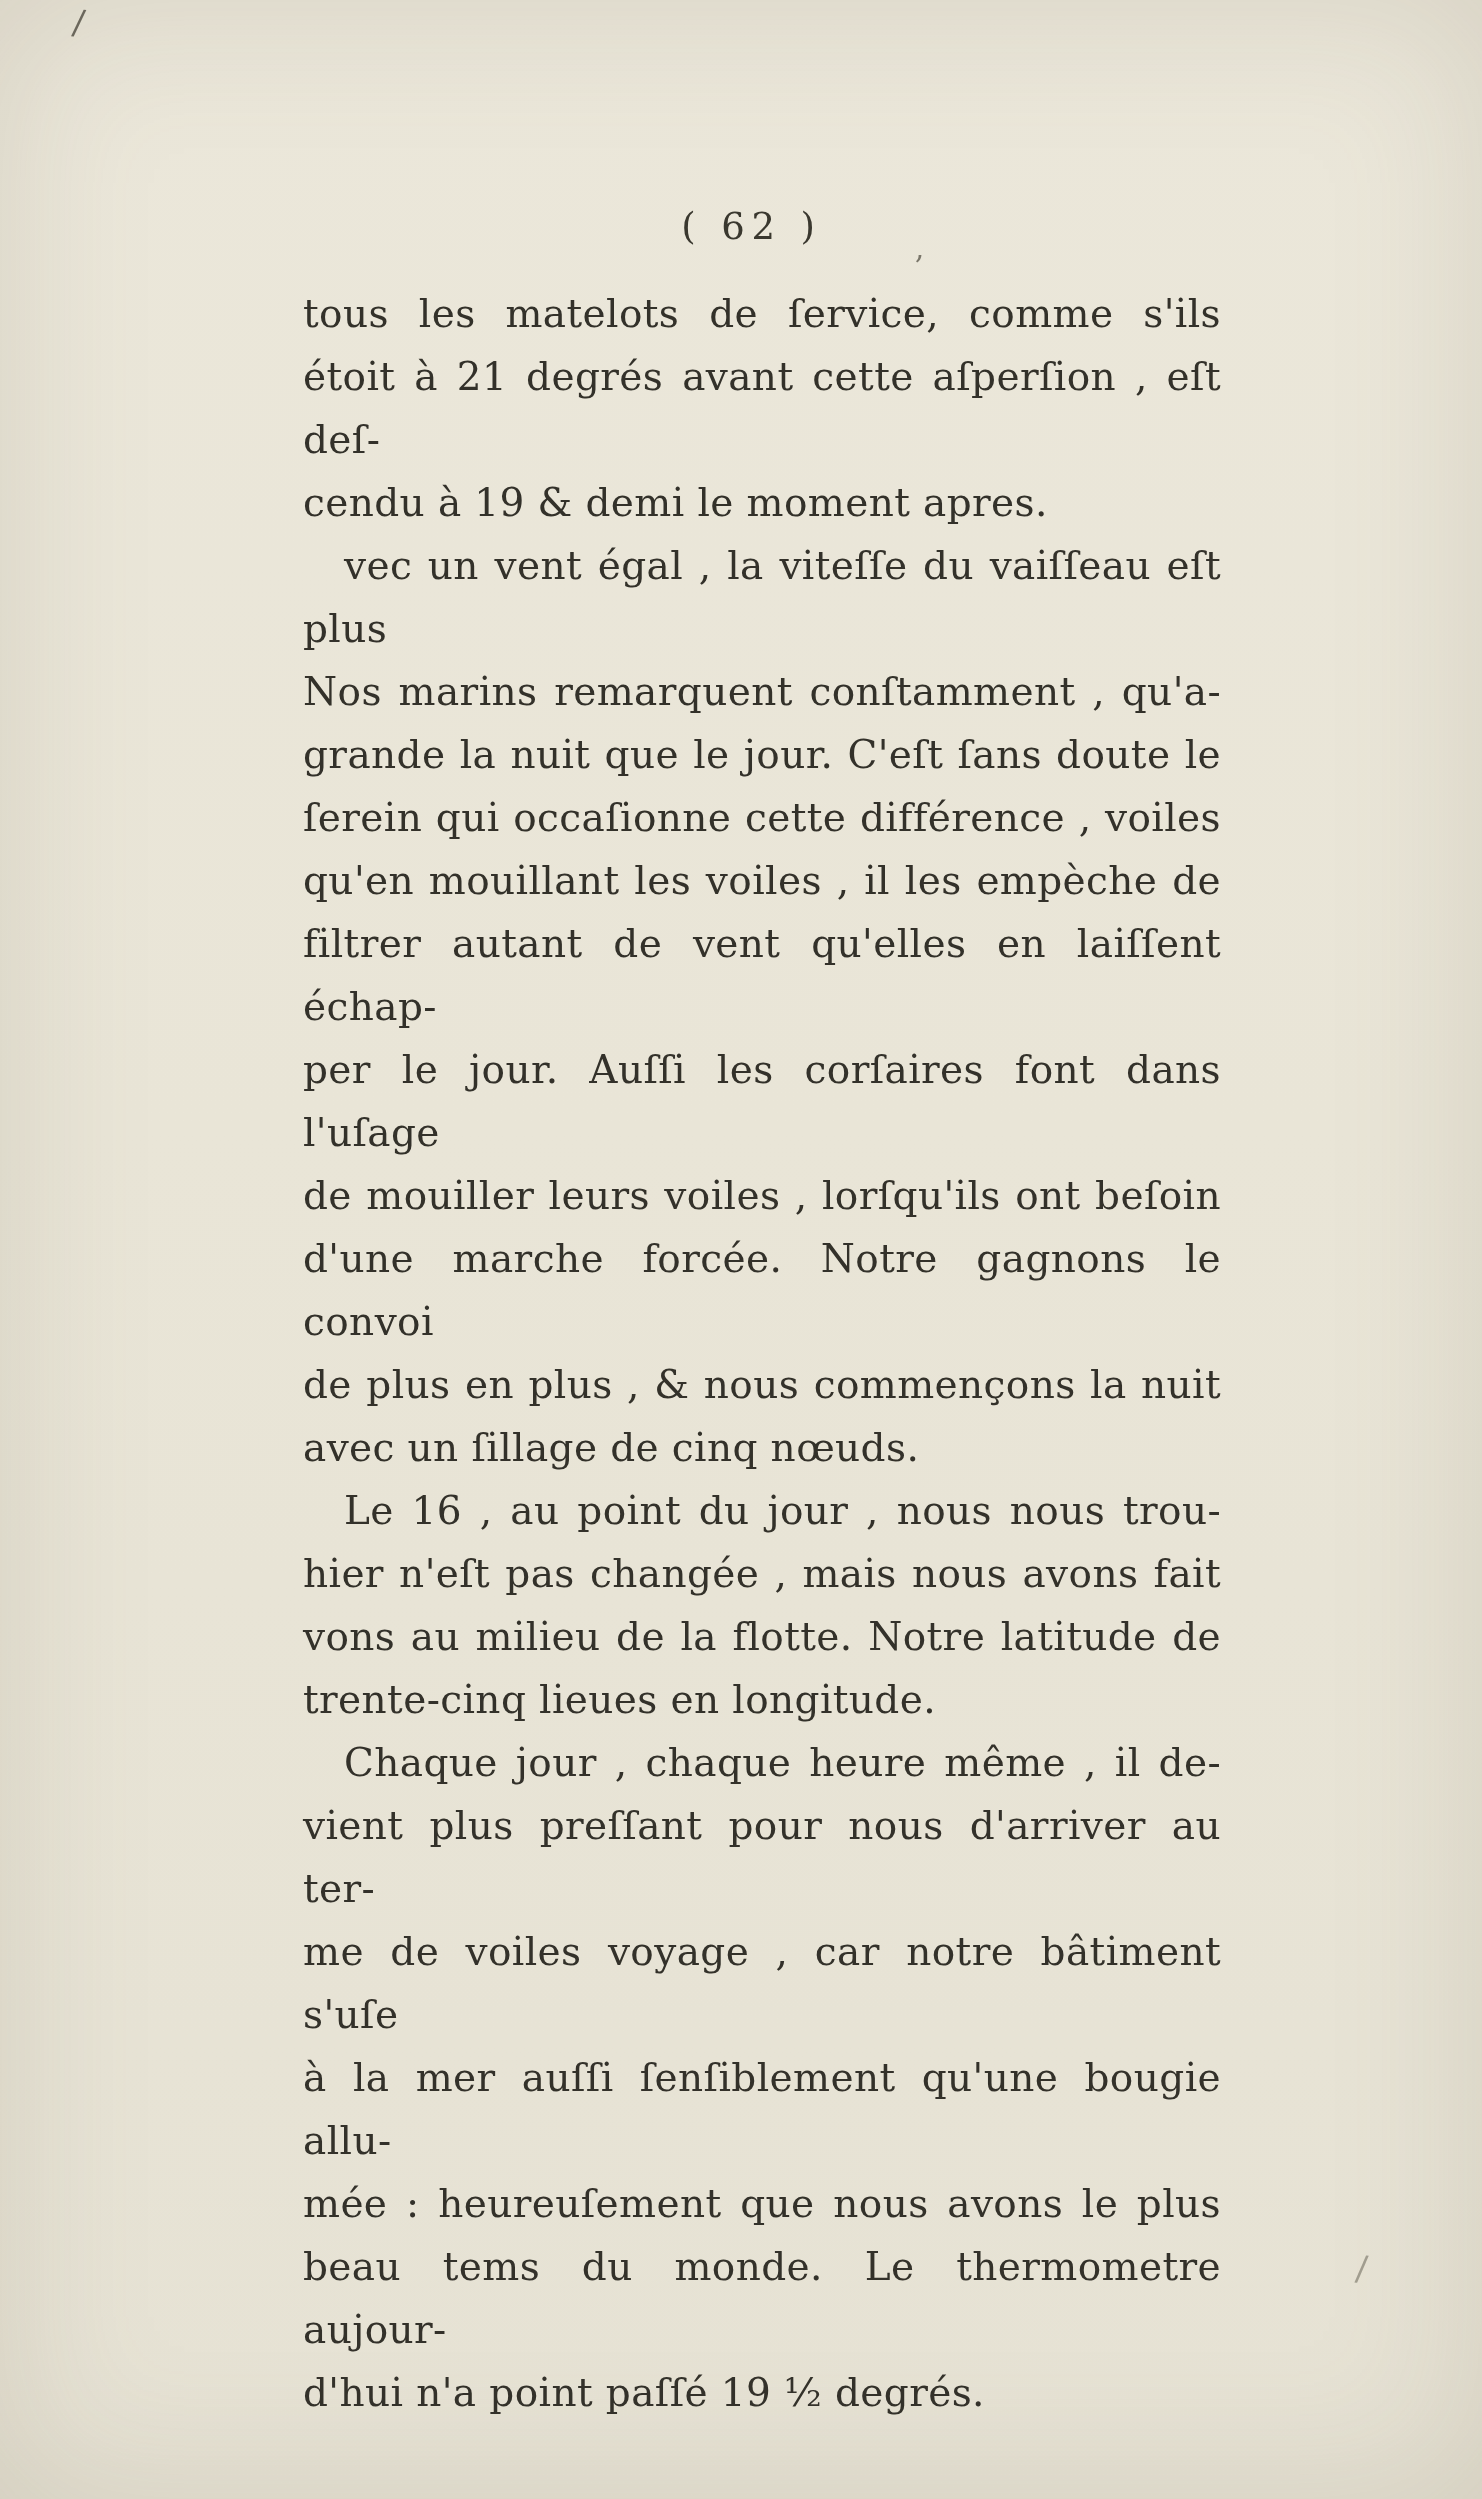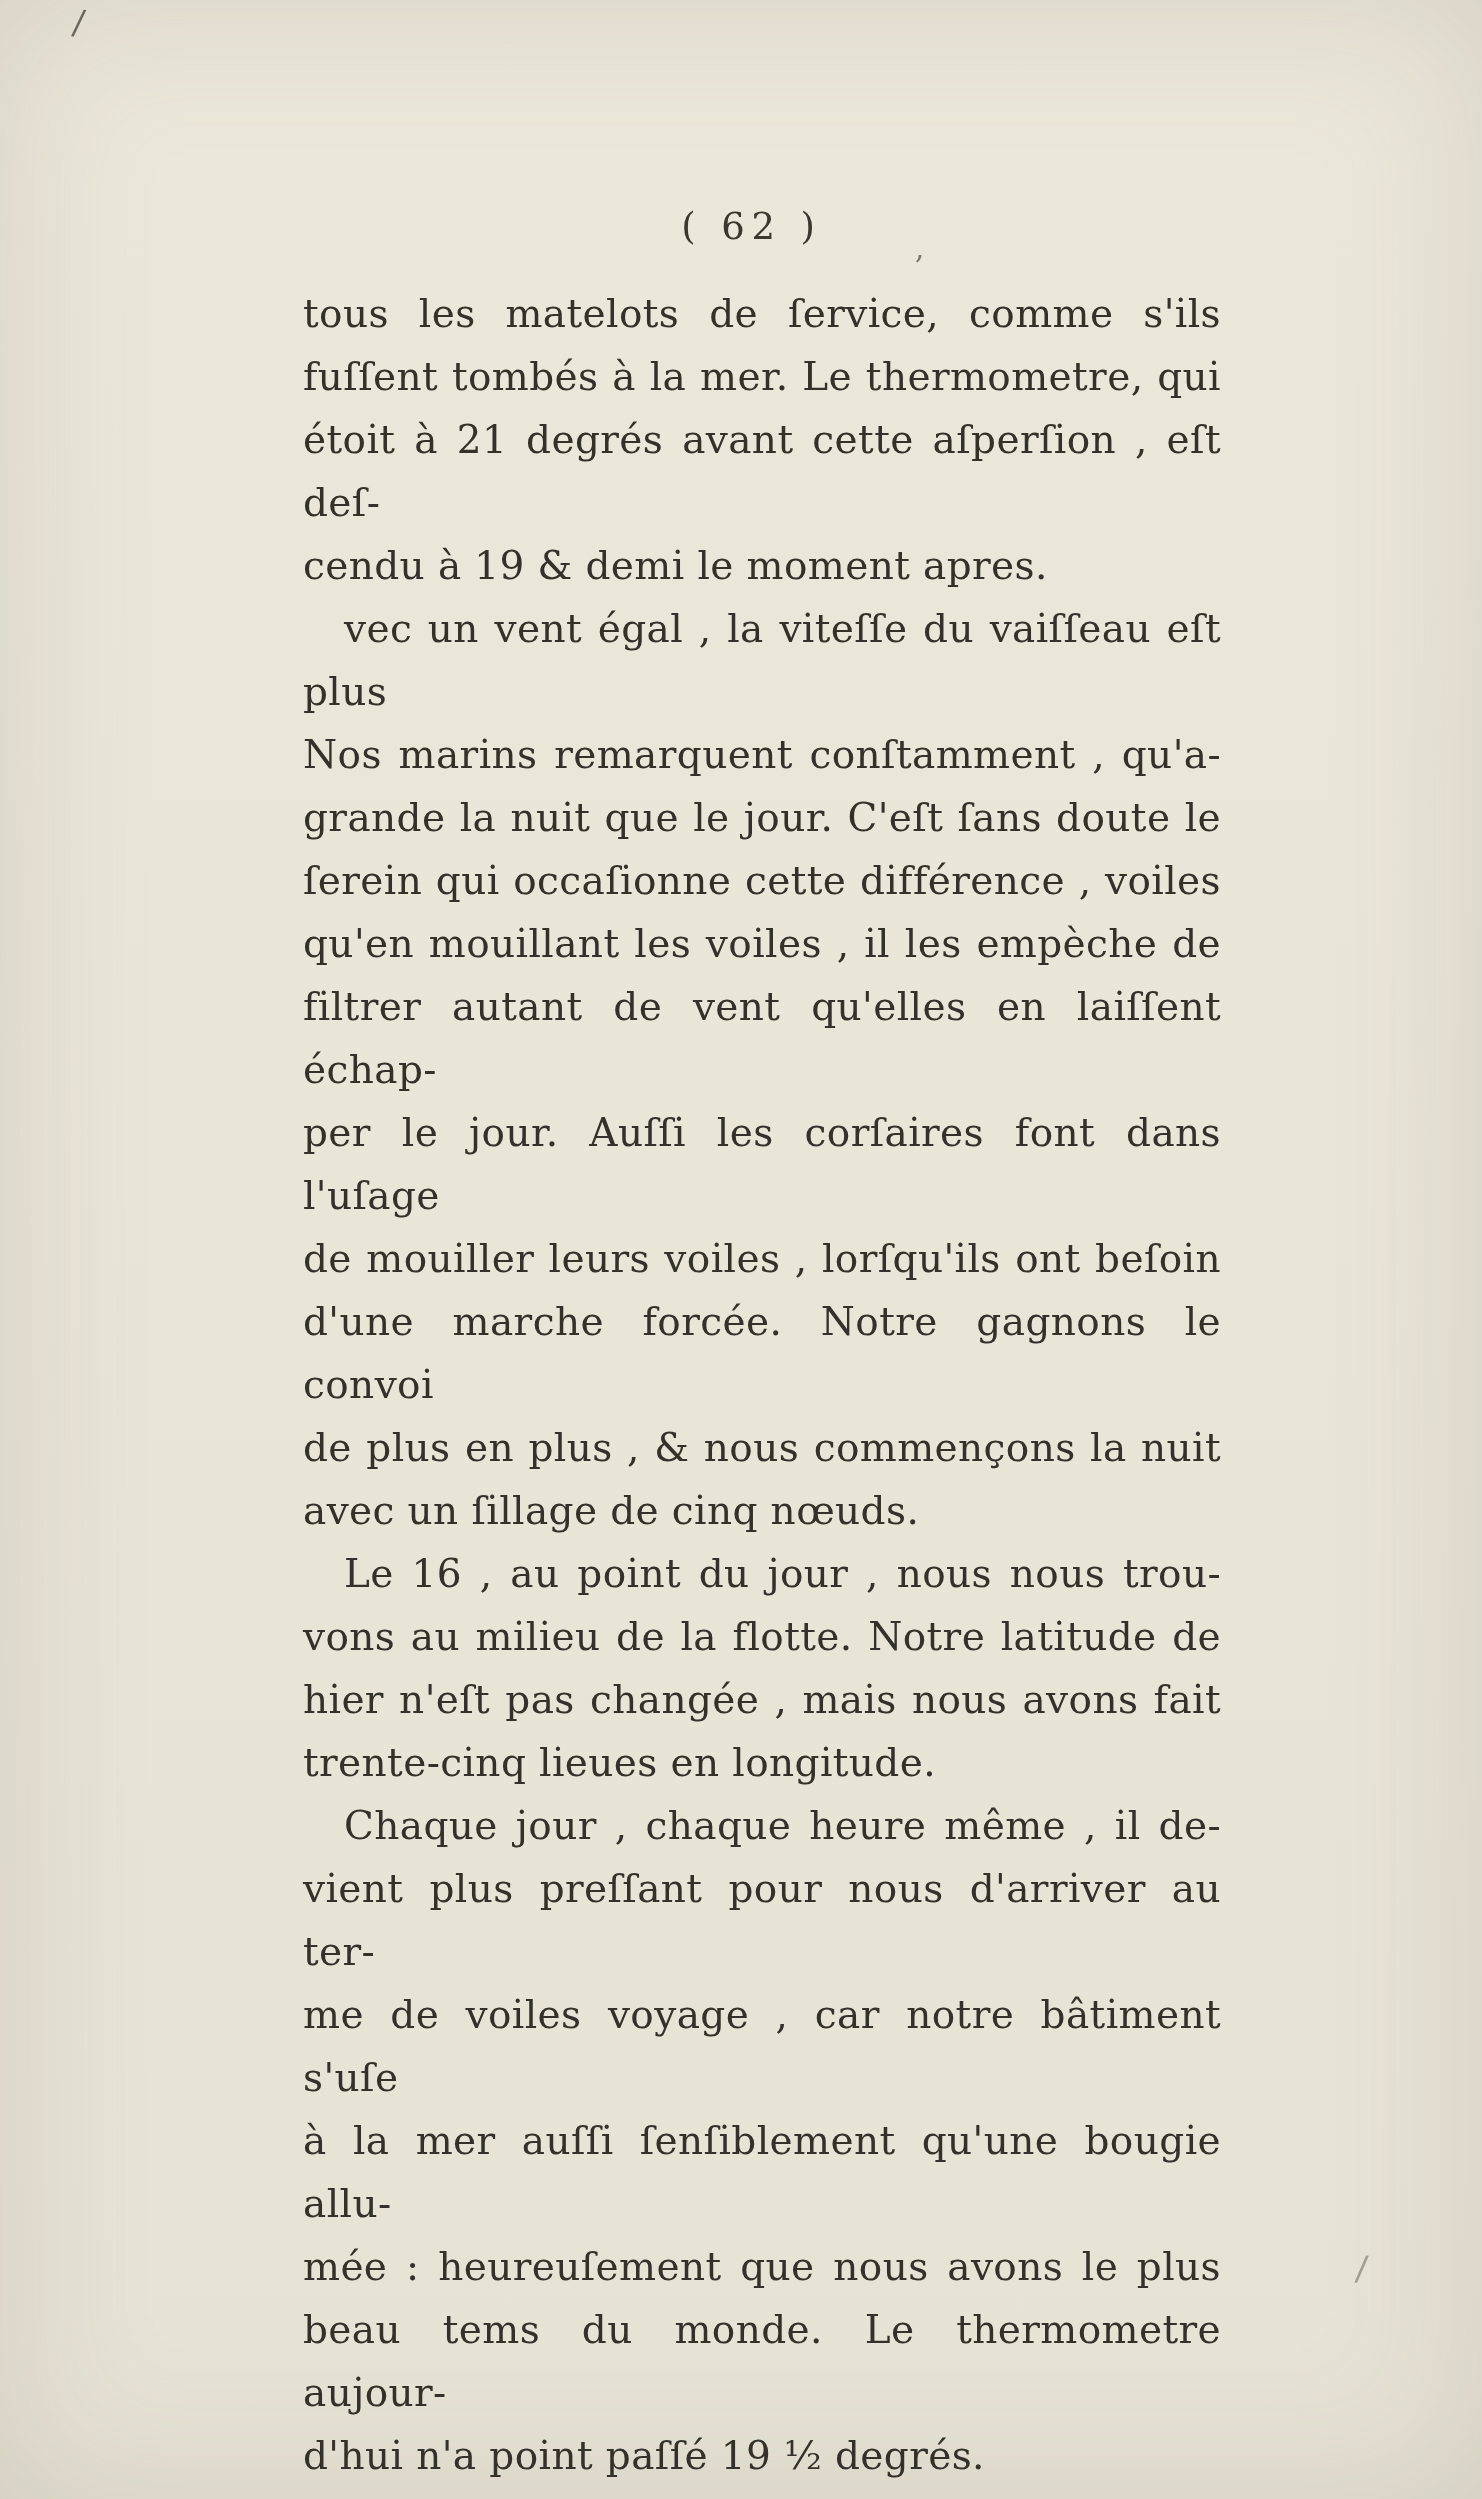--- a/index.html
+++ b/index.html
@@ -71,43 +71,42 @@
 
   <span class="stray top-left">/</span>
 
   <div class="page-number">( 62 )</div>
   <span class="stray header-right">,</span>
 
   <div class="text-block">
 
     <div class="para">
       <div class="line">tous les matelots de ſervice, comme s'ils</div>
-      <div class="line">fuſſent tombés à la mer. Le thermometre, qui</div>
       <div class="line">étoit à 21 degrés avant cette aſperſion , eſt deſ-</div>
       <div class="line last">cendu à 19 &amp; demi le moment apres.</div>
     </div>
 
     <div class="para indent">
       <div class="line">vec un vent égal , la viteſſe du vaiſſeau eſt plus</div>
       <div class="line">Nos marins remarquent conſtamment , qu'a-</div>
       <div class="line">grande la nuit que le jour. C'eſt ſans doute le</div>
       <div class="line">ſerein qui occaſionne cette différence , voiles</div>
       <div class="line">qu'en mouillant les voiles , il les empèche de</div>
       <div class="line">filtrer autant de vent qu'elles en laiſſent échap-</div>
       <div class="line">per le jour. Auſſi les corſaires font dans l'uſage</div>
       <div class="line">de mouiller leurs voiles , lorſqu'ils ont beſoin</div>
       <div class="line">d'une marche forcée. Notre gagnons le convoi</div>
       <div class="line">de plus en plus , &amp; nous commençons la nuit</div>
       <div class="line last">avec un ſillage de cinq nœuds.</div>
     </div>
 
     <div class="para indent">
       <div class="line">Le 16 , au point du jour , nous nous trou-</div>
+      <div class="line">hier n'eſt pas changée , mais nous avons fait</div>
       <div class="line">vons au milieu de la flotte. Notre latitude de</div>
-      <div class="line">hier n'eſt pas changée , mais nous avons fait</div>
       <div class="line last">trente-cinq lieues en longitude.</div>
     </div>
 
     <div class="para indent">
       <div class="line">Chaque jour , chaque heure même , il de-</div>
       <div class="line">vient plus preſſant pour nous d'arriver au ter-</div>
       <div class="line">me de voiles voyage , car notre bâtiment s'uſe</div>
       <div class="line">à la mer auſſi ſenſiblement qu'une bougie allu-</div>
       <div class="line">mée : heureuſement que nous avons le plus</div>
       <div class="line">beau tems du monde. Le thermometre aujour-</div>

